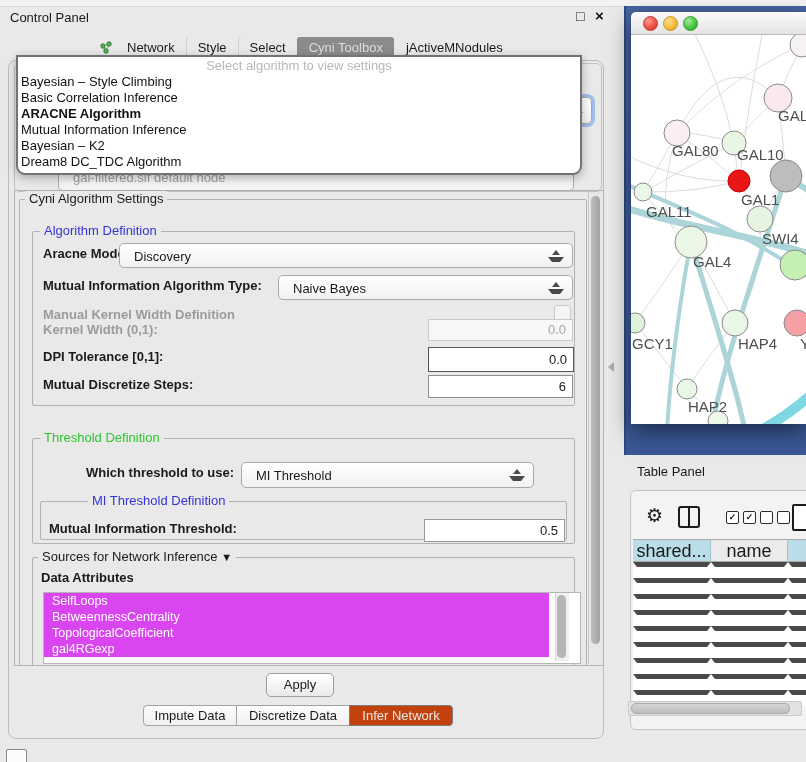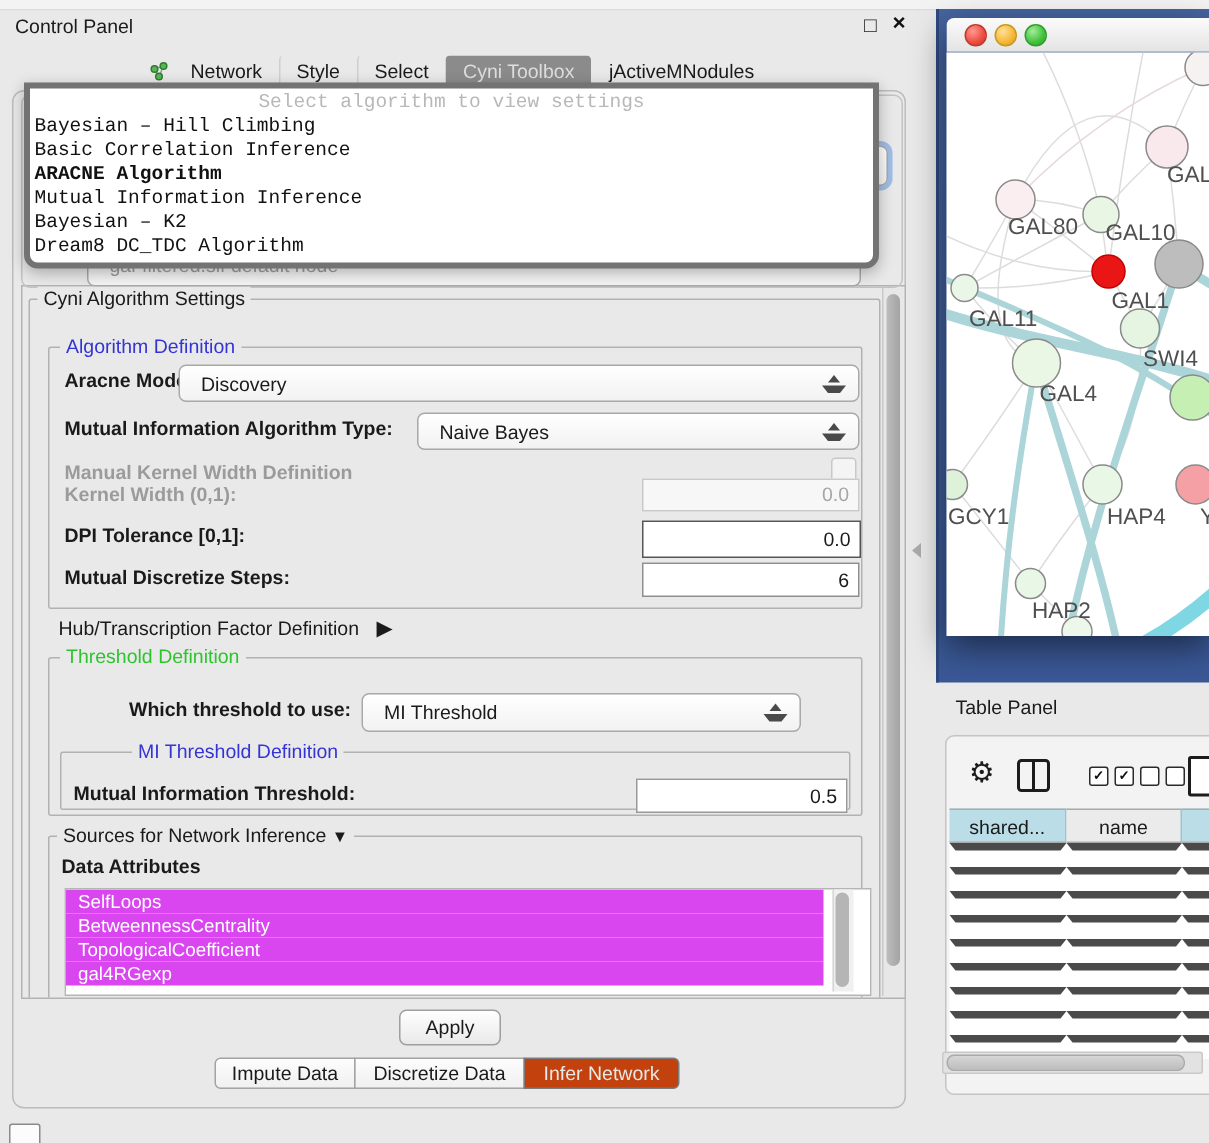--- a/index.html
+++ b/index.html
@@ -22,21 +22,21 @@
   #behind-group{left:14px;top:63px;width:586px;height:127px;border:1px solid #c2c2c2;border-radius:6px;z-index:1;}
   .combo{background:linear-gradient(#ffffff,#f2f2f2);border:1px solid #a9a9a9;border-radius:5px;font-size:13px;}
   .combo .tx{position:absolute;left:14px;top:50%;transform:translateY(-50%);white-space:nowrap;}
   .step{position:absolute;right:8px;top:50%;transform:translateY(-50%);display:flex;flex-direction:column;gap:2px;align-items:center;}
   .tu{width:0;height:0;border-left:4px solid transparent;border-right:4px solid transparent;border-bottom:5px solid #4a4a4a;}
   .td{width:0;height:0;border-left:4px solid transparent;border-right:4px solid transparent;border-top:5px solid #4a4a4a;}
   #focus-combo{left:468px;top:97px;width:122px;height:25px;box-shadow:0 0 0 3px rgba(110,160,230,.6);z-index:2;}
   #bg-combo{left:58px;top:162px;width:514px;height:27px;background:#f4f4f4;z-index:2;}
   #bg-combo .tx{color:#9e9e9e;}
   
-  #popup{left:16px;top:55px;width:562px;height:116px;background:#ffffff;border:4px solid #737373;border-radius:0 0 9px 9px;box-shadow:0 3px 10px rgba(0,0,0,.28);z-index:30;font-family:Liberation Mono, monospace;}
+  #popup{left:16px;top:55px;width:562px;height:116px;background:#ffffff;border:2px solid #737373;border-radius:0 0 9px 9px;box-shadow:0 3px 10px rgba(0,0,0,.28);z-index:30;}
   #popup-ph{height:17px;line-height:17px;text-align:center;color:#b8b8b8;font-size:13px;}
   .pitem{height:16px;line-height:16px;padding-left:3px;font-size:13px;color:#111;white-space:nowrap;}
   .pitem.psel{font-weight:bold;}
   
   #scrollpane{left:14px;top:190px;width:588px;height:474px;border:1px solid #b3b3b3;background:#e9e9e9;overflow:hidden;}
   .group{position:absolute;border:1px solid #b2b2b2;border-radius:2px;}
   .gtitle{position:absolute;background:#e9e9e9;padding:0 4px;font-size:13px;white-space:nowrap;z-index:3;}
   .blue{color:#3434d6;}
   .green{color:#2ec42e;}
   .lbl{position:absolute;font-size:13px;white-space:nowrap;}
@@ -76,21 +76,21 @@
   #tp-card{left:630px;top:490px;width:200px;height:238px;background:#f3f3f3;border:1px solid #c4c4c4;border-radius:6px;}
   .ticon{position:absolute;}
   #gear-icon{left:646px;top:504px;font-size:19px;color:#1c1c1c;font-family:"DejaVu Sans",sans-serif;}
   #split-icon{left:678px;top:506px;width:18px;height:18px;border:2px solid #1c1c1c;border-radius:3px;}
   #split-icon:after{content:"";position:absolute;left:8px;top:0;width:2px;height:18px;background:#1c1c1c;}
   .cbpair{display:flex;gap:4px;}
   .mini{width:11px;height:11px;border:1.5px solid #2a2a2a;border-radius:2px;background:#fff;font-size:9px;line-height:10px;text-align:center;font-weight:bold;color:#111;}
   #page-icon{left:792px;top:504px;width:16px;height:23px;border:2px solid #1c1c1c;border-radius:2px;background:#fff;}
   #tbl{left:633px;top:539px;width:225px;}
   #tbl-head{display:flex;height:23px;}
-  .th{font-size:13px;text-align:center;line-height:23px;border-right:1px solid #9fc2cf;border-top:1px solid #aaa;border-bottom:1px solid #aaa;box-sizing:border-box;overflow:hidden;white-space:nowrap;}
+  .th{font-size:18px;text-align:center;line-height:23px;border-right:1px solid #9fc2cf;border-top:1px solid #aaa;border-bottom:1px solid #aaa;box-sizing:border-box;overflow:hidden;white-space:nowrap;}
   #tbl-body{background:#fff;}
   .trow{display:flex;height:16px;background:#fff;}
   .td{font-size:12px;line-height:16px;padding-left:8px;box-sizing:border-box;overflow:hidden;white-space:nowrap;color:#000;}
   #h-scroll{left:628px;top:701px;width:172px;height:13px;background:#e2e2e2;border:1px solid #c9c9c9;border-radius:2px;}
   #h-thumb{left:631px;top:703px;width:157px;height:9px;background:linear-gradient(#d6d6d6,#bdbdbd);border:1px solid #a9a9a9;border-radius:5px;}
   
   #bl-icon{left:6px;top:749px;width:19px;height:16px;border:1px solid #8a8a8a;border-radius:2px;background:#fcfcfc;}
   svg text{font-family:"Liberation Sans",sans-serif;}
 </style>
 </head>
@@ -135,21 +135,21 @@
       <i class="td"></i>
     </span>
 </div>
 <div class="abs combo" id="bg-combo">
   <span class="tx">gal-filtered.sif default node</span>
 </div>
 
 <div class="abs" id="popup">
   <div id="popup-ph">Select algorithm to view settings</div>
   <div id="popup-list">
-      <div class="pitem">Bayesian – Hill Climbing</div>
+      <div class="pitem">Bayesian – Style Climbing</div>
       <div class="pitem">Basic Correlation Inference</div>
       <div class="pitem psel">ARACNE Algorithm</div>
       <div class="pitem">Mutual Information Inference</div>
       <div class="pitem">Bayesian – K2</div>
       <div class="pitem">Dream8 DC_TDC Algorithm</div>
     </div>
 </div>
 
 <div class="abs" id="scrollpane">
   <div class="group" style="left:4px;top:8px;width:566px;height:470px;"></div>
@@ -181,24 +181,20 @@
 
   <span class="lbl b dis" style="left:28px;top:131px;">Kernel Width (0,1):</span>
   <div class="field fdis" style="left:413px;top:128px;width:145px;height:22px;line-height:20px;">0.0</div>
 
   <span class="lbl b" style="left:28px;top:158px;">DPI Tolerance [0,1]:</span>
   <div class="field" style="left:413px;top:156px;width:146px;height:25px;line-height:23px;border-color:#555;">0.0</div>
 
   <span class="lbl b" style="left:28px;top:186px;">Mutual Discretize Steps:</span>
   <div class="field" style="left:413px;top:184px;width:145px;height:23px;line-height:21px;">6</div>
 
-  <span class="lbl" style="left:24px;top:219px;">
-    <span>Hub/Transcription Factor Definition</span>
-    <span style="margin-left:8px;font-size:14px;">▶</span>
-  </span>
 
   <div class="group" style="left:17px;top:247px;width:541px;height:104px;"></div>
   <span class="gtitle green" style="left:25px;top:239px;">Threshold Definition</span>
 
   <span class="lbl b" style="left:71px;top:274px;">Which threshold to use:</span>
   <div class="abs combo" style="left:226px;top:271px;width:291px;height:24px;">
     <span class="tx">MI Threshold</span>
     <span class="step">
         <i class="tu"></i>
         <i class="td"></i>

